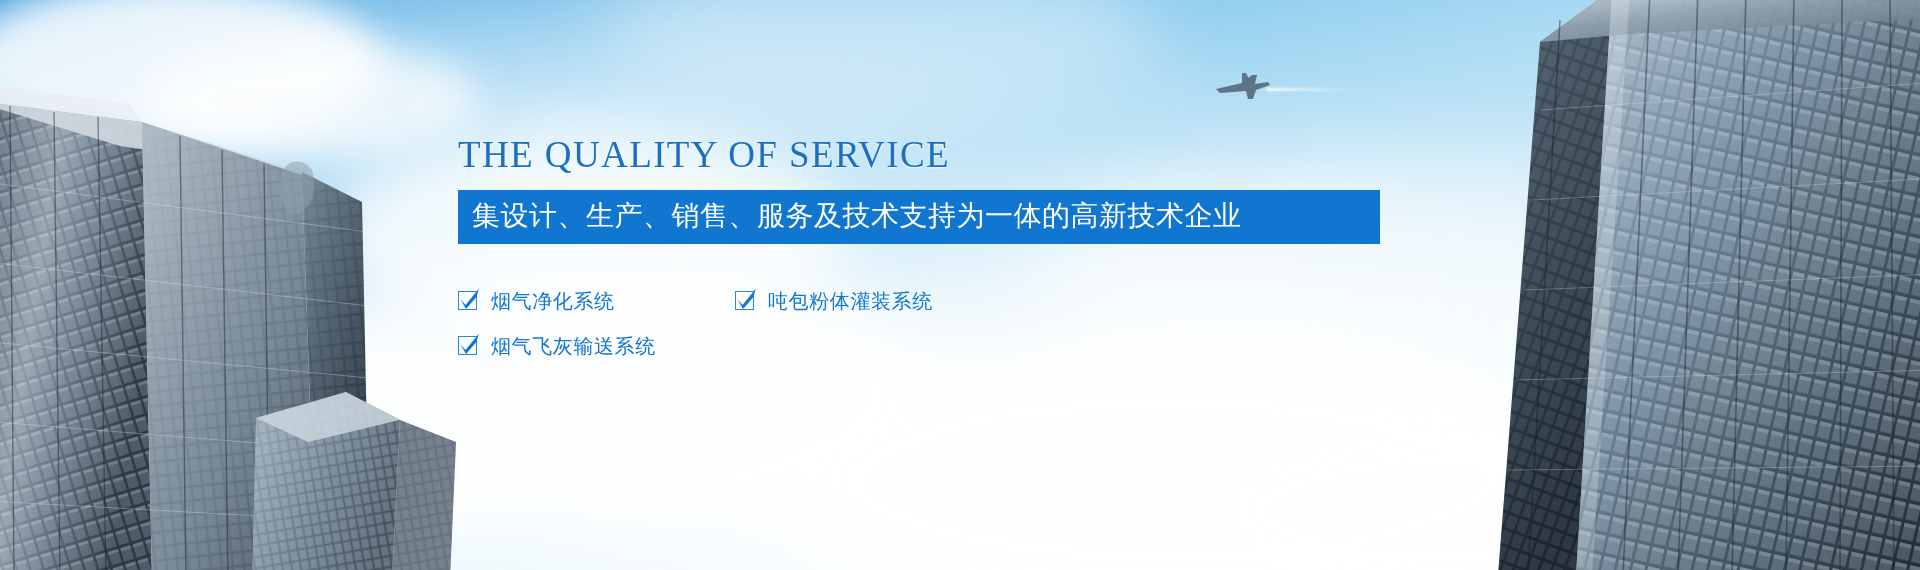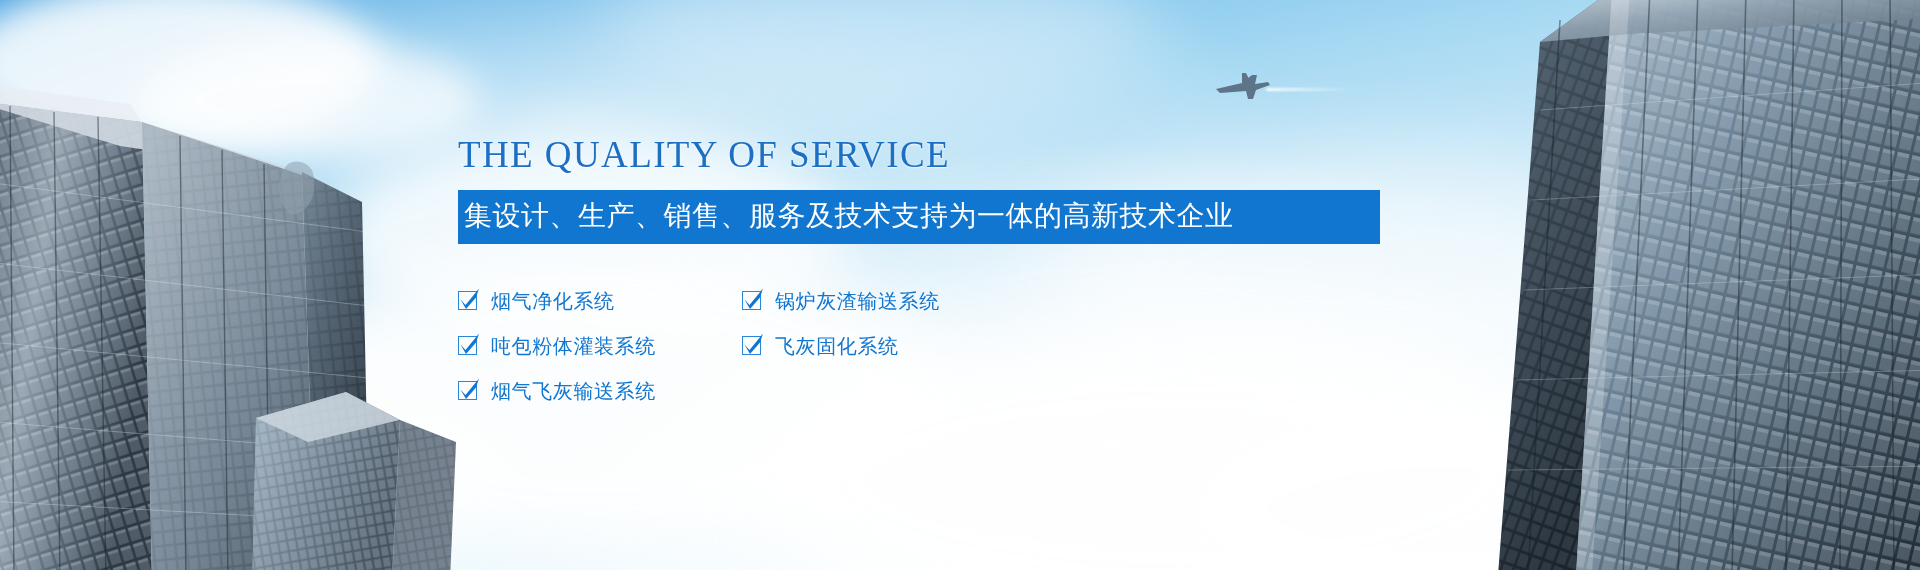--- a/index.html
+++ b/index.html
@@ -53,38 +53,38 @@
     color:#1d6fc4;
     line-height:1;
     white-space:nowrap;
     text-shadow:0 1px 2px rgba(255,255,255,.85);
   }
 
   .blue-bar{
     margin-top:17px;
     display:inline-block;
     background:#1176d0;
-    padding:8px 14px 10px 6px;
+    padding:8px 14px 10px 14px;
     width:922px;
   }
   .blue-bar-text{
     color:#ffffff;
     font-size:28px;
     line-height:1.28;
     letter-spacing:0.5px;
     white-space:nowrap;
     font-weight:400;
   }
 
   .features{
     margin-top:35px;
     display:grid;
     grid-template-columns:268px auto;
     grid-auto-rows:45px;
-    column-gap:16px;
+    column-gap:9px;
   }
   .feat{
     display:flex;
     align-items:center;
     gap:12px;
   }
   .chk{ position:relative; width:21px; height:21px; flex:0 0 21px; }
   .chk .box{
     position:absolute; left:0; top:0; width:19px; height:19px;
     border:1.6px solid #2a86d6;
@@ -267,49 +267,31 @@
       <div class="feat">
         <span class="chk">
           <span class="box"></span>
           <svg viewBox="0 0 27 27">
               <path d="M4.5 13.5 L9.5 19 L23 2.5 L20 11.5 L10 23 Z" fill="#1176d0"></path>
             </svg>
         </span>
         <span class="feat-label">烟气净化系统</span>
       </div>
 
-      <div class="feat">
-        <span class="chk">
-          <span class="box"></span>
-          <svg viewBox="0 0 27 27">
-              <path d="M4.5 13.5 L9.5 19 L23 2.5 L20 11.5 L10 23 Z" fill="#1176d0"></path>
-            </svg>
-        </span>
-        <span class="feat-label">锅炉灰渣输送系统</span>
-      </div>
 
       <div class="feat">
         <span class="chk">
           <span class="box"></span>
           <svg viewBox="0 0 27 27">
               <path d="M4.5 13.5 L9.5 19 L23 2.5 L20 11.5 L10 23 Z" fill="#1176d0"></path>
             </svg>
         </span>
         <span class="feat-label">吨包粉体灌装系统</span>
       </div>
 
-      <div class="feat">
-        <span class="chk">
-          <span class="box"></span>
-          <svg viewBox="0 0 27 27">
-              <path d="M4.5 13.5 L9.5 19 L23 2.5 L20 11.5 L10 23 Z" fill="#1176d0"></path>
-            </svg>
-        </span>
-        <span class="feat-label">飞灰固化系统</span>
-      </div>
 
       <div class="feat">
         <span class="chk">
           <span class="box"></span>
           <svg viewBox="0 0 27 27">
               <path d="M4.5 13.5 L9.5 19 L23 2.5 L20 11.5 L10 23 Z" fill="#1176d0"></path>
             </svg>
         </span>
         <span class="feat-label">烟气飞灰输送系统</span>
       </div>

